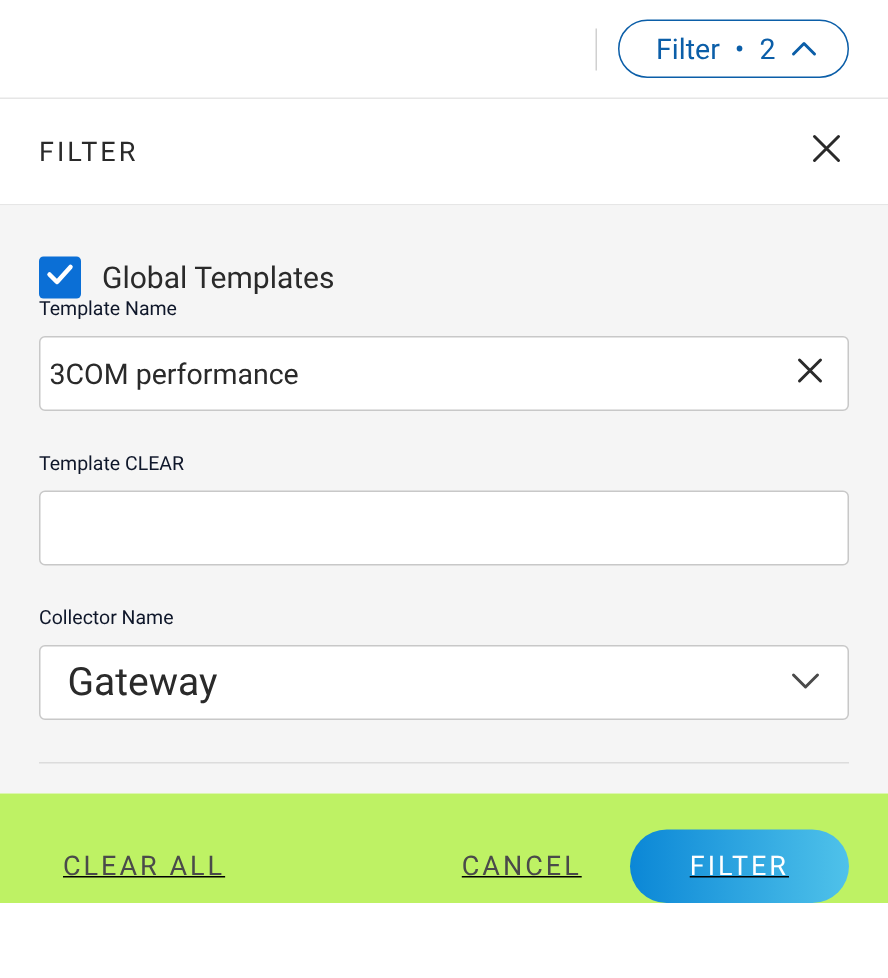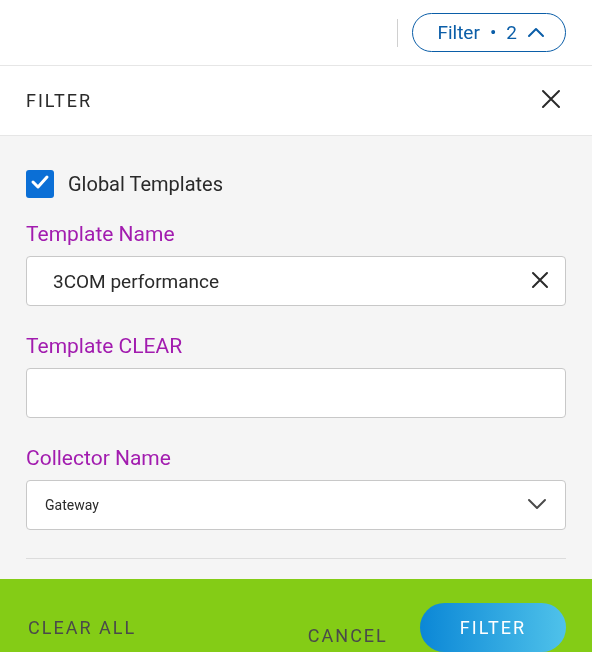--- a/index.html
+++ b/index.html
@@ -60,58 +60,57 @@
 
     .panel-body {
       background: #f5f5f5;
       padding: 34px 26px 20px 26px;
     }
 
     .check-row {
       display: flex;
       align-items: center;
       gap: 14px;
-      margin-bottom: 24px;
     }
     .checkbox {
       width: 28px;
       height: 28px;
       background: #0b6fd6;
       border-radius: 3px;
       display: flex;
       align-items: center;
       justify-content: center;
       cursor: pointer;
     }
     .check-label {
       font-size: 20px;
       color: #2a2a2a;
     }
 
     .field { margin-bottom: 28px; }
     .field-label {
-      font-size: 21px;
-      color: #a21caf;
+      font-size: 13px;
+      color: #0f172a;
       margin-bottom: 10px;
       display: block;
     }
     .input-wrap {
       position: relative;
       display: flex;
       align-items: center;
     }
     .text-input {
       width: 100%;
       height: 50px;
       border: 1px solid #c8c8c8;
       border-radius: 4px;
       background: #fff;
       font-size: 19px;
       color: #2a2a2a;
-      padding: 0 48px 0 26px;
+      padding: 0 48px 0 6px;
       outline: none;
     }
     .clear-input {
       position: absolute;
       right: 10px;
       background: none;
       border: none;
       cursor: pointer;
       padding: 6px;
       display: flex;
@@ -122,40 +121,41 @@
       border: 1px solid #c8c8c8;
       border-radius: 4px;
       background: #fff;
       display: flex;
       align-items: center;
       justify-content: space-between;
       padding: 0 18px;
       cursor: pointer;
     }
     .select-value {
-      font-size: 14px;
+      font-size: 26px;
       color: #2a2a2a;
     }
 
     .divider {
       height: 1px;
       background: #dcdcdc;
       margin: 4px 0 0 0;
     }
 
     .panel-footer {
-      background: #84cc16;
+      background: #bef264;
       display: flex;
       align-items: center;
       justify-content: space-between;
-      padding: 24px 26px 0 26px;
+      padding: 24px 26px 0 40px;
+      text-decoration: underline;
     }
     .footer-right {
       display: flex;
-      align-items: flex-end;
+      align-items: center;
       gap: 30px;
     }
     .text-btn {
       background: none;
       border: none;
       font-size: 18px;
       letter-spacing: 2px;
       color: #4a4a4a;
       cursor: pointer;
       padding: 6px 2px;

